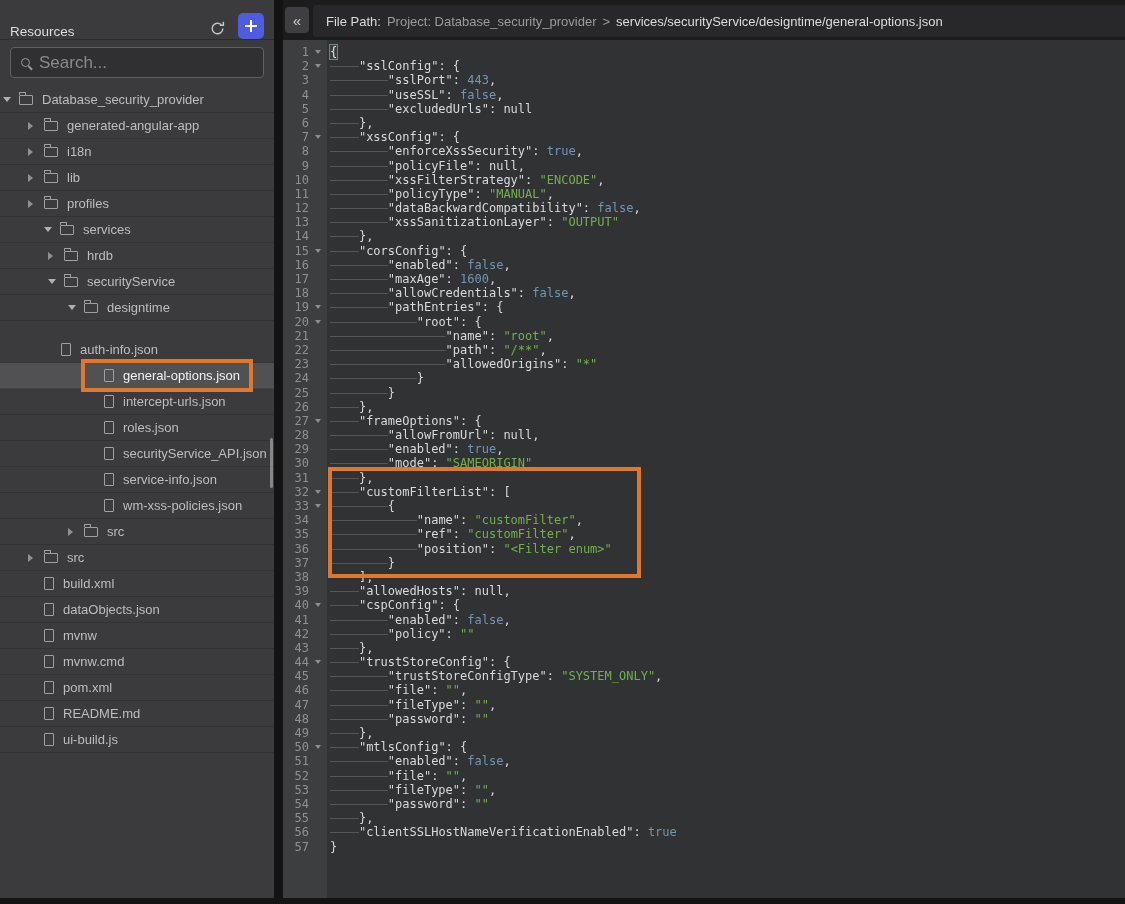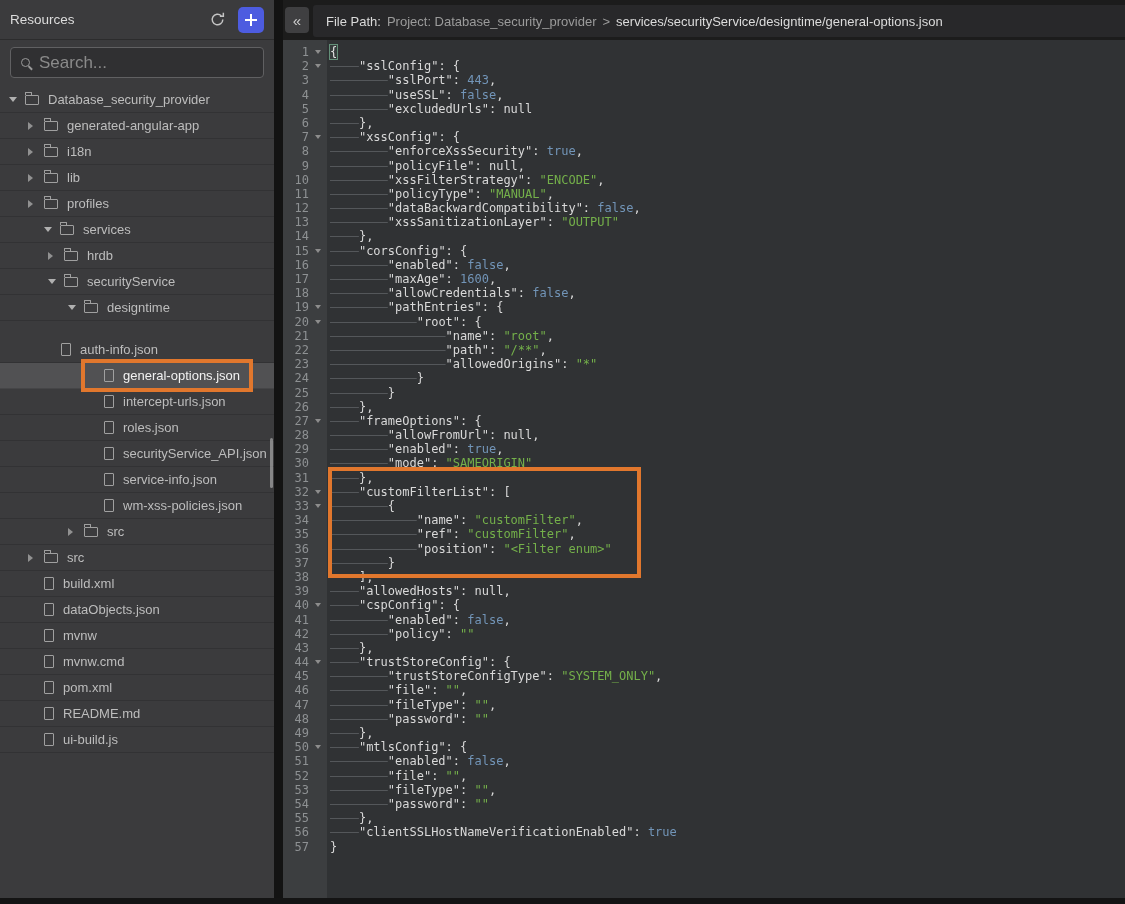--- a/index.html
+++ b/index.html
@@ -2,21 +2,21 @@
 <html style="--accent: #4d5ce0; --annotation: #e1772d;"><head>
 <meta charset="utf-8">
 <style>
   * { margin:0; padding:0; box-sizing:border-box; }
   html,body { background:#141414; }
   #app { position:relative; width:1125px; height:904px; background:#141414; overflow:hidden;
          font-family:"Liberation Sans", sans-serif; }
 
   
   .sidebar { position:absolute; left:0; top:0; width:274px; height:898px; background:#3b3b3d; }
-  .sb-header { display:flex; align-items:center; height:40px; padding:0 10px;
+  .sb-header { display:flex; align-items:flex-end; height:40px; padding:0 10px;
                border-bottom:1px solid rgba(0,0,0,.25); }
   .sb-title { flex:1; color:#dcdcdc; font-size:13.5px; }
   .refresh-btn { width:22px; height:22px; display:flex; align-items:center; justify-content:center;
                  margin-right:10px; cursor:pointer; }
   .add-btn { width:26px; height:26px; background:var(--accent,#4d5ce0); border-radius:5px; position:relative; cursor:pointer; }
   .add-btn::before, .add-btn::after { content:''; position:absolute; left:50%; top:50%; background:#fff; }
   .add-btn::before { width:12px; height:2px; transform:translate(-50%,-50%); }
   .add-btn::after  { width:2px; height:12px; transform:translate(-50%,-50%); }
 
   .search-wrap { margin:7px 10px 9px; height:31px; border:1px solid #606062; border-radius:4px;
@@ -101,21 +101,21 @@
           <path d="M13.5 1.6v3.3h-3.3" stroke="#c4c4c4" stroke-width="1.4" fill="none"></path>
         </svg>
       </span>
       <span class="add-btn"><span></span></span>
     </div>
     <div class="search-wrap">
       <span class="search-glyph"></span>
       <input type="text" placeholder="Search..." style="">
     </div>
     <div class="tree">
-        <div class="tree-row" style="padding-left: 9px;">
+        <div class="tree-row" style="padding-left: 3px;">
           <span class="caret down"></span>
           <span class="ticon folder"></span>
           <span class="tlabel">Database_security_provider</span>
         </div>
         <div class="tree-row" style="padding-left: 28px;">
           <span class="caret right"></span>
           <span class="ticon folder"></span>
           <span class="tlabel">generated-angular-app</span>
         </div>
         <div class="tree-row" style="padding-left: 28px;">

